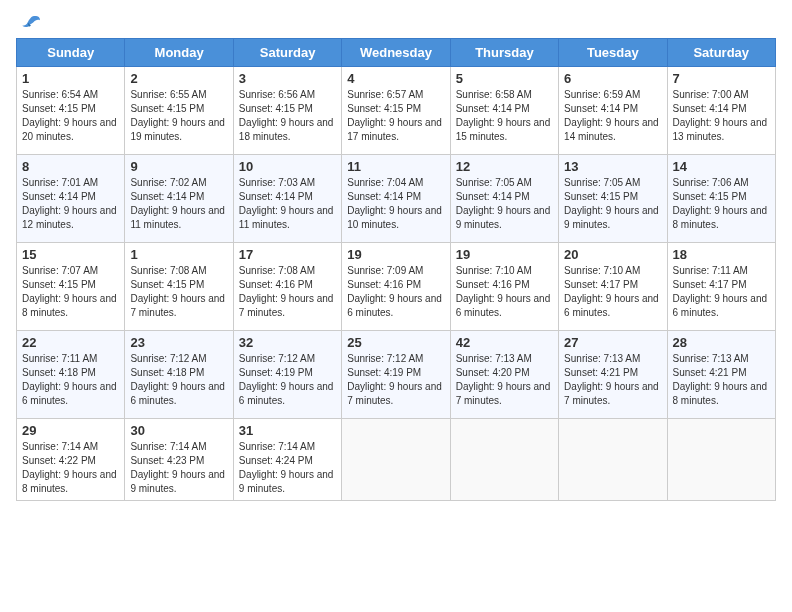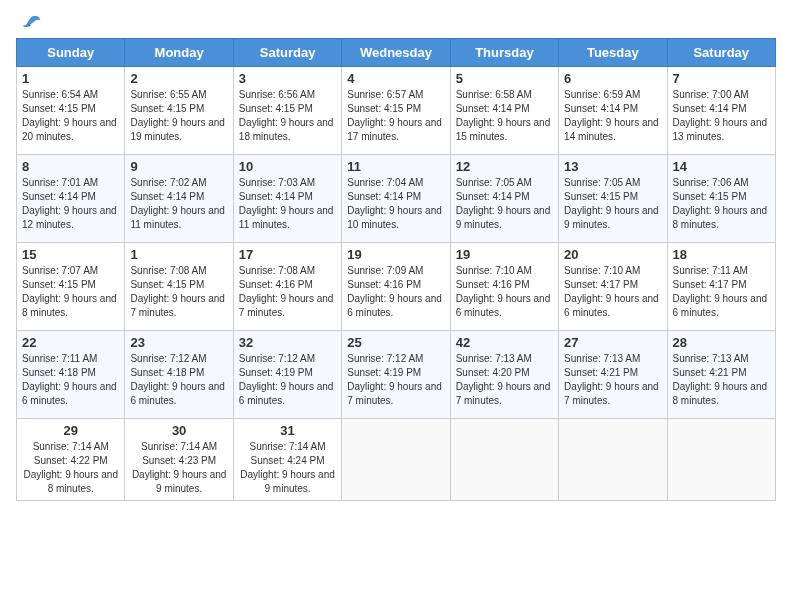--- a/index.html
+++ b/index.html
@@ -79,21 +79,20 @@
       font-size: 10px;
       line-height: 1.4;
       color: #333;
     }
     .empty-cell {
       background: #f9f9f9 !important;
     }
     
     .last-row td {
       height: 70px;
-      text-align: center;
     }
   </style>
 </head>
 <body>
 
 <div class="container">
   <div class="header">
     <div class="logo">
       <div class="logo-row">
         <div style="display:flex; flex-direction:column; align-items:flex-start;">

